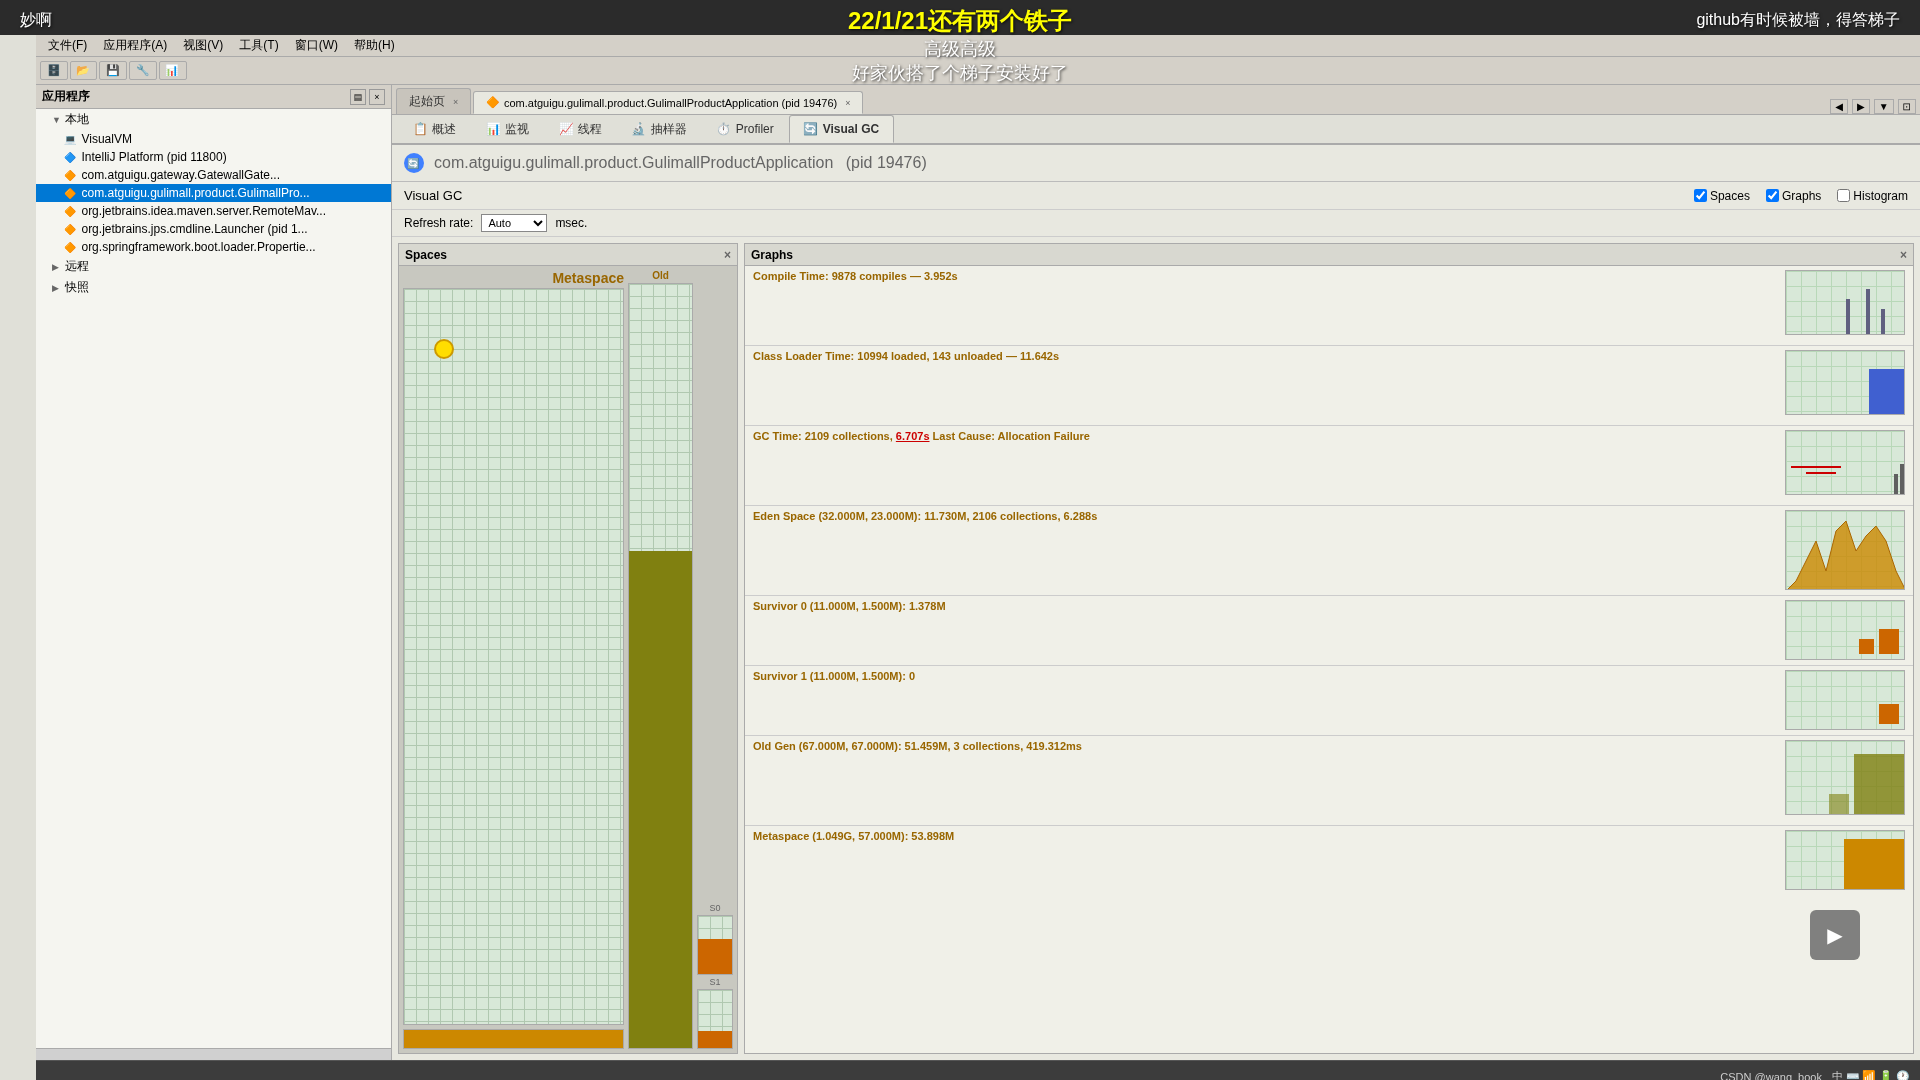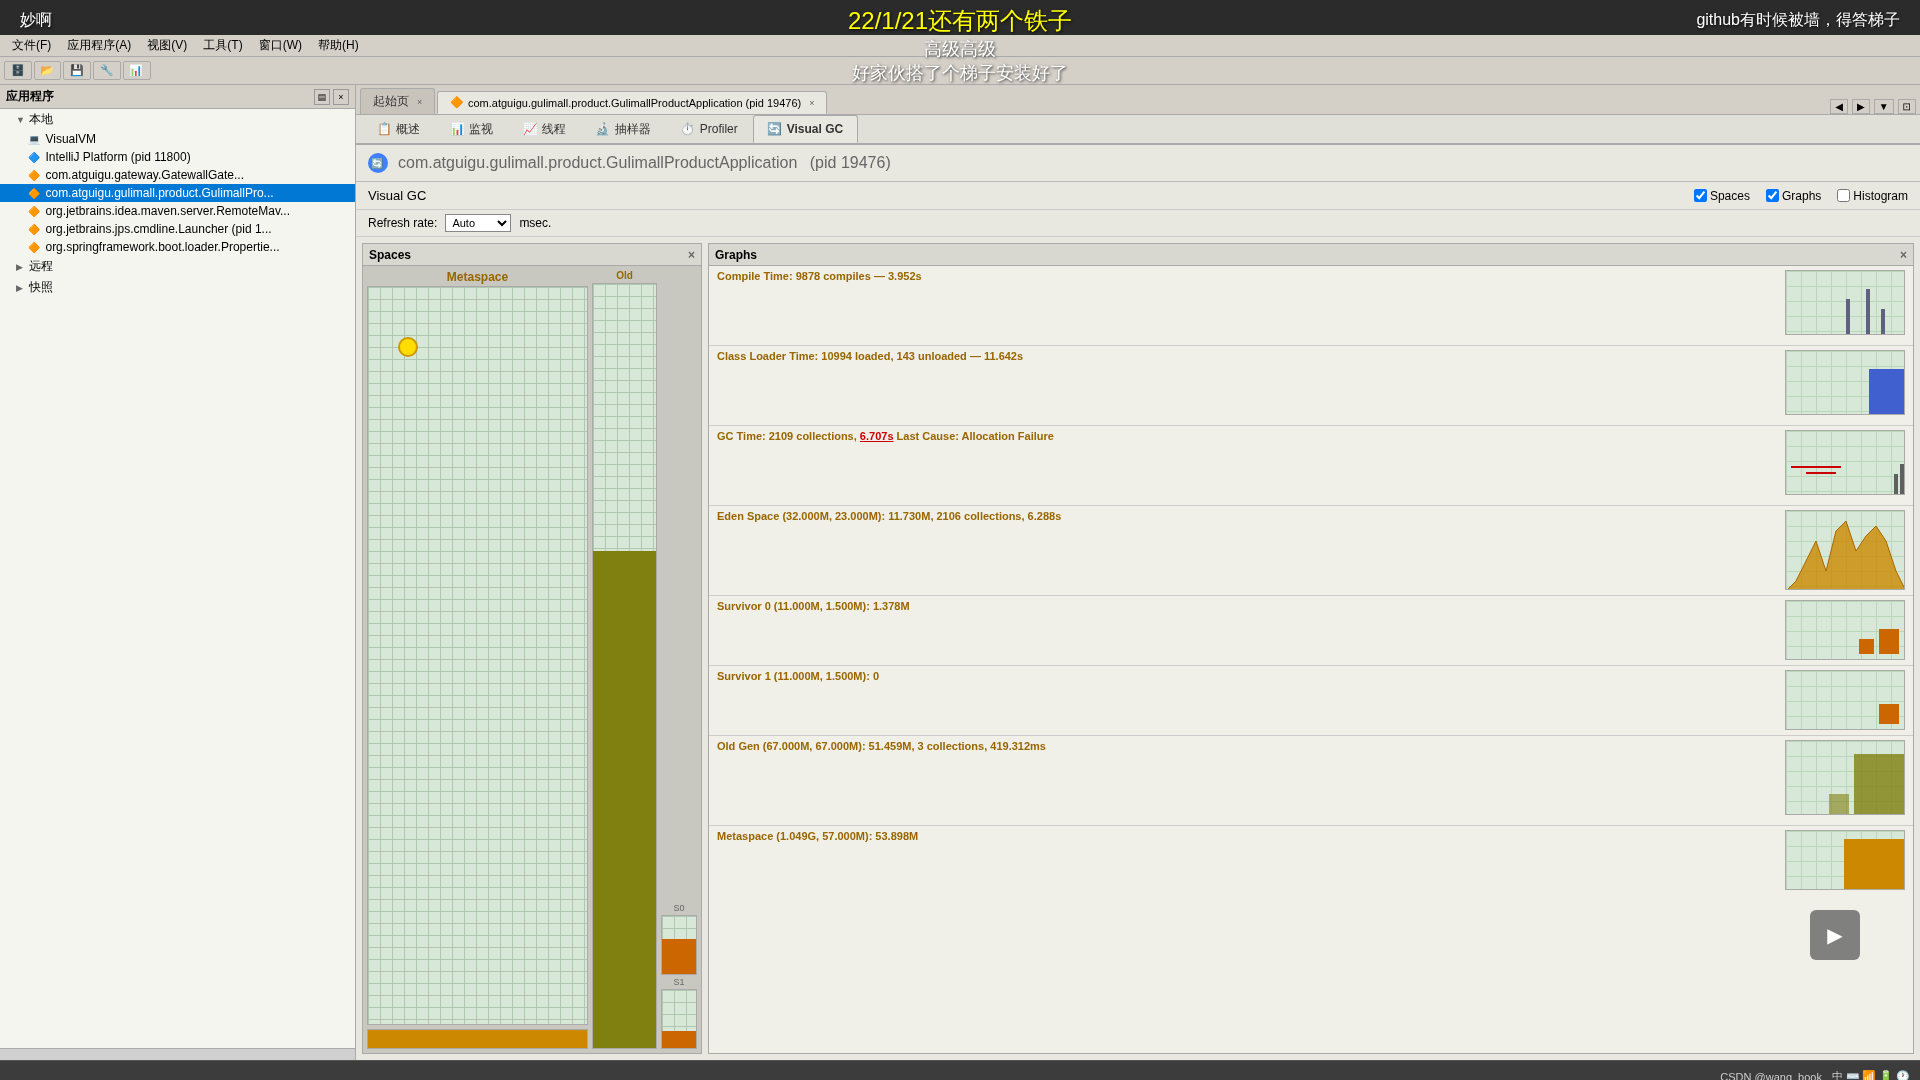--- a/index.html
+++ b/index.html
@@ -1,21 +1,21 @@
 <!DOCTYPE html>
 <html><head>
   <meta charset="utf-8">
   <style>
     * { margin: 0; padding: 0; box-sizing: border-box; }
     body { width: 1920px; height: 1080px; overflow: hidden; font-family: 'SimSun', 'Microsoft YaHei', sans-serif; background: #2b2b2b; font-size: 12px; }
 
     
     .app-container {
       position: absolute; top: 35px; left: 0; right: 0; bottom: 0;
-      background: #e0e0d8; display: flex; flex-direction: column;
+      background: #e0e0d8; display: flex; flex-direction: column; padding-left: 36px;
     }
 
     
     .menu-bar {
       background: #d4d0c8; border-bottom: 1px solid #aaa;
       height: 22px; display: flex; align-items: center; padding: 0 4px; gap: 0;
     }
     .menu-item { padding: 2px 8px; color: #000; cursor: pointer; font-size: 12px; white-space: nowrap; }
 
     
@@ -123,21 +123,21 @@
     .panel-close { cursor: pointer; font-size: 12px; color: #666; font-weight: bold; }
 
     .spaces-content {
       flex: 1; display: flex; gap: 4px; padding: 4px; background: #c8c8c0; overflow: hidden;
     }
 
     
     .metaspace-area {
       flex: 1; display: flex; flex-direction: column; gap: 2px;
     }
-    .metaspace-label { font-size: 12px; color: #996600; font-weight: bold; text-align: center; }
+    .metaspace-label { font-size: 14px; color: #996600; font-weight: bold; text-align: right; }
     .metaspace-grid {
       flex: 1; background: #d8e8d8; border: 1px solid #aaa;
       display: grid; overflow: hidden;
       background-image: 
         linear-gradient(to right, #b0c8b0 1px, transparent 1px),
         linear-gradient(to bottom, #b0c8b0 1px, transparent 1px);
       background-size: 12px 12px;
     }
 
     
@@ -234,21 +234,21 @@
       cursor: pointer; z-index: 200;
     }
     .play-icon { color: #fff; font-size: 20px; }
 
     
     .watermark-overlay {
       position: absolute; top: 0; left: 0; right: 0; height: 90px;
       pointer-events: none; z-index: 300;
       display: flex; flex-direction: column; align-items: center; justify-content: center;
     }
-    .wm-center { color: #ffff00; font-size: 24px; font-weight: normal; text-shadow: 1px 1px 3px rgba(0,0,0,0.8); text-align: left; }
+    .wm-center { color: #ffff00; font-size: 24px; font-weight: bold; text-shadow: 1px 1px 3px rgba(0,0,0,0.8); text-align: left; }
     .wm-sub { color: #ffffff; font-size: 18px; text-shadow: 1px 1px 3px rgba(0,0,0,0.8); text-align: center; }
     .wm-left { position: absolute; left: 20px; top: 10px; color: #ffffff; font-size: 16px; text-shadow: 1px 1px 3px rgba(0,0,0,0.8); }
     .wm-right { position: absolute; right: 20px; top: 10px; color: #ffffff; font-size: 16px; text-shadow: 1px 1px 3px rgba(0,0,0,0.8); }
 
     
     .refresh-select { border: 1px solid #888; background: #fff; padding: 1px 2px; font-size: 11px; width: 66px; }
   </style>
 </head>
 <body>
 

